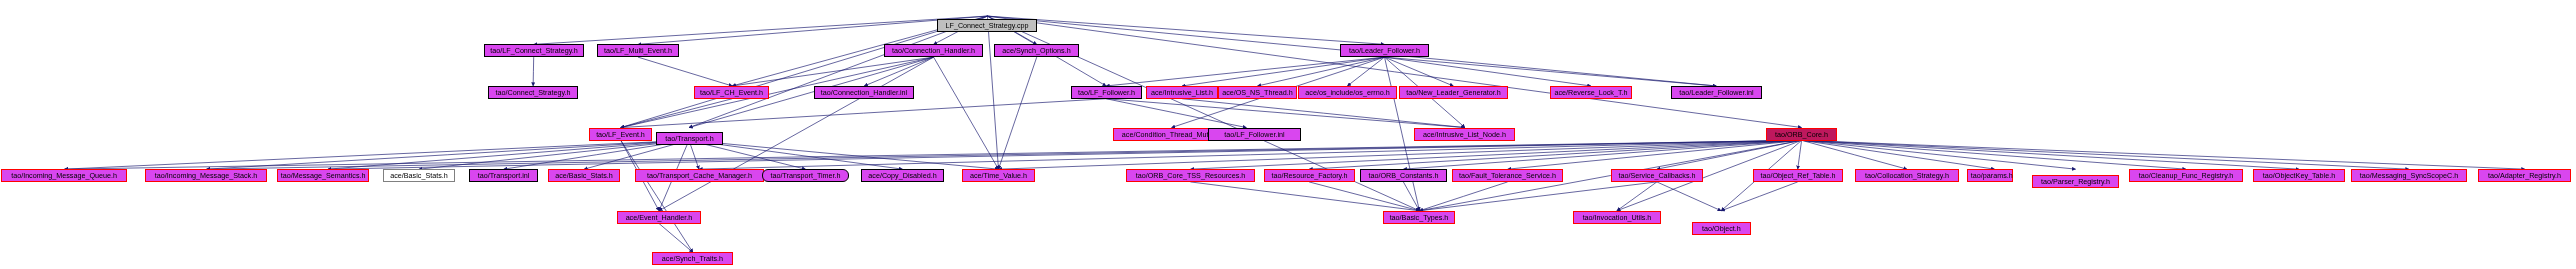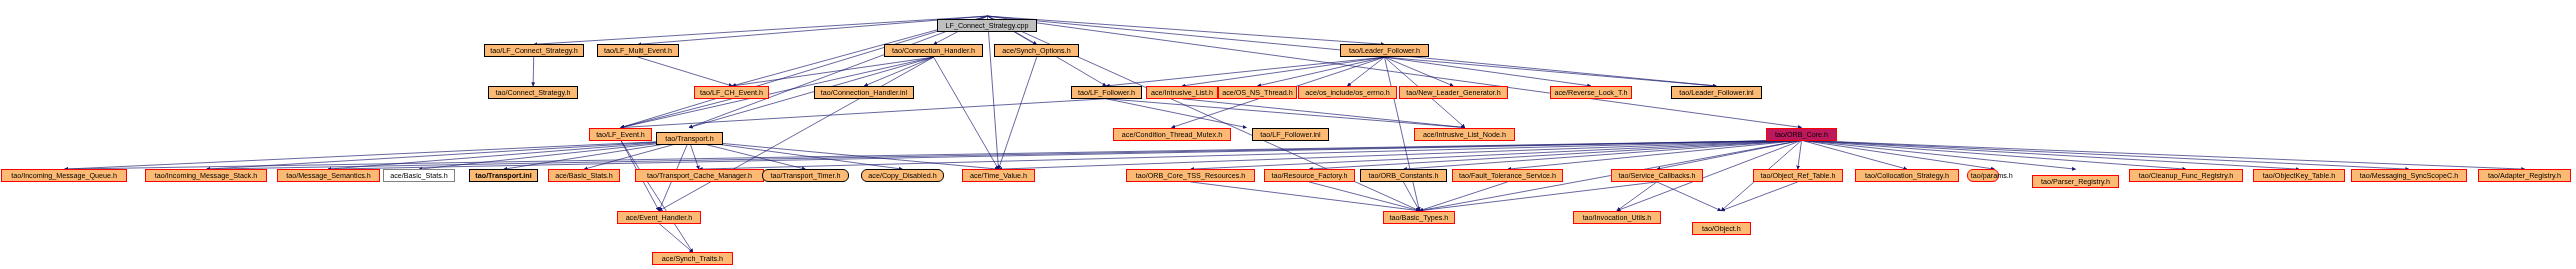--- a/index.html
+++ b/index.html
@@ -25,21 +25,21 @@
   }
   .node {
     position: absolute;
     box-sizing: border-box;
     height: 12.8px;
     line-height: 11.6px;
     text-align: center;
     white-space: nowrap;
     font-size: 7.2px;
     color: #000000;
-    background: #fdba74;
+    background: #d946ef;
     border: 0.6px solid #000000;
     padding: 0 2.8px;
     letter-spacing: 0px;
   }
   .node.red   { border-color: #ff0000; }
   .node.gray  { border-color: #808080; background: #ffffff; }
   .node.root  { background: #bfbfbf; border-color: #000000; }
   .node.fill  { background: #be185d; }
 </style>
 </head>
@@ -150,41 +150,41 @@
       <div class="node plain" style="left: 1071px; top: 86px; width: 71px;">tao/LF_Follower.h</div>
       <div class="node red" style="left: 1146px; top: 86px; width: 72px;">ace/Intrusive_List.h</div>
       <div class="node red" style="left: 1218px; top: 86px; width: 79px;">ace/OS_NS_Thread.h</div>
       <div class="node red" style="left: 1298px; top: 86px; width: 99px;">ace/os_include/os_errno.h</div>
       <div class="node red" style="left: 1399px; top: 86px; width: 109px;">tao/New_Leader_Generator.h</div>
       <div class="node red" style="left: 1550px; top: 86px; width: 82px;">ace/Reverse_Lock_T.h</div>
       <div class="node plain" style="left: 1671px; top: 86px; width: 91px;">tao/Leader_Follower.inl</div>
       <div class="node red" style="left: 589px; top: 128px; width: 63px;">tao/LF_Event.h</div>
       <div class="node plain" style="left: 656px; top: 132px; width: 67px;">tao/Transport.h</div>
       <div class="node red" style="left: 1113px; top: 128px; width: 118px;">ace/Condition_Thread_Mutex.h</div>
-      <div class="node plain" style="left: 1252px; top: 128px; width: 77px;">tao/LF_Follower.inl</div>
+      <div class="node plain" style="left: 1208px; top: 128px; width: 93px;">tao/LF_Follower.inl</div>
       <div class="node red" style="left: 1414px; top: 128px; width: 101px;">ace/Intrusive_List_Node.h</div>
       <div class="node red fill" style="left: 1766px; top: 128px; width: 71px;">tao/ORB_Core.h</div>
       <div class="node red" style="left: 1.1px; top: 169px; width: 126px;">tao/Incoming_Message_Queue.h</div>
       <div class="node red" style="left: 145px; top: 169px; width: 122px;">tao/Incoming_Message_Stack.h</div>
-      <div class="node red" style="left: 277px; top: 169px; width: 103px;">tao/Message_Semantics.h</div>
+      <div class="node red" style="left: 277px; top: 169px; width: 92px;">tao/Message_Semantics.h</div>
       <div class="node gray" style="left: 383px; top: 169px; width: 72px;">ace/Basic_Stats.h</div>
-      <div class="node plain" style="left: 469px; top: 169px; width: 69px; font-weight: bold;">tao/Transport.inl</div>
+      <div class="node plain" style="left: 469px; top: 169px; width: 69px;">tao/Transport.inl</div>
       <div class="node red" style="left: 548px; top: 169px; width: 72px;">ace/Basic_Stats.h</div>
       <div class="node red" style="left: 635px; top: 169px; width: 129px;">tao/Transport_Cache_Manager.h</div>
       <div class="node plain" style="left: 762px; top: 169px; width: 87px; border-radius: 6px;">tao/Transport_Timer.h</div>
-      <div class="node plain" style="left: 861px; top: 169px; width: 83px; border-radius: 6px;">ace/Copy_Disabled.h</div>
+      <div class="node plain" style="left: 861px; top: 169px; width: 83px;">ace/Copy_Disabled.h</div>
       <div class="node red" style="left: 962px; top: 169px; width: 73px;">ace/Time_Value.h</div>
       <div class="node red" style="left: 1126px; top: 169px; width: 129px;">tao/ORB_Core_TSS_Resources.h</div>
       <div class="node red" style="left: 1264px; top: 169px; width: 91px;">tao/Resource_Factory.h</div>
       <div class="node plain" style="left: 1360px; top: 169px; width: 87px;">tao/ORB_Constants.h</div>
       <div class="node red" style="left: 1452px; top: 169px; width: 111px;">tao/Fault_Tolerance_Service.h</div>
       <div class="node red" style="left: 1611px; top: 169px; width: 92px;">tao/Service_Callbacks.h</div>
       <div class="node red" style="left: 1753px; top: 169px; width: 90px;">tao/Object_Ref_Table.h</div>
       <div class="node red" style="left: 1855px; top: 169px; width: 104px;">tao/Collocation_Strategy.h</div>
-      <div class="node red" style="left: 1967px; top: 169px; width: 32px; border-radius: 6px;">tao/params.h</div>
+      <div class="node red" style="left: 1967px; top: 169px; width: 46px;">tao/params.h</div>
       <div class="node red" style="left: 2032px; top: 175px; width: 87px;">tao/Parser_Registry.h</div>
       <div class="node red" style="left: 2129px; top: 169px; width: 114px;">tao/Cleanup_Func_Registry.h</div>
       <div class="node red" style="left: 2253px; top: 169px; width: 92px;">tao/ObjectKey_Table.h</div>
       <div class="node red" style="left: 2351px; top: 169px; width: 116px;">tao/Messaging_SyncScopeC.h</div>
       <div class="node red" style="left: 2478px; top: 169px; width: 93px;">tao/Adapter_Registry.h</div>
       <div class="node red" style="left: 617px; top: 211px; width: 84px;">ace/Event_Handler.h</div>
       <div class="node red" style="left: 1383px; top: 211px; width: 72px;">tao/Basic_Types.h</div>
       <div class="node red" style="left: 1573px; top: 211px; width: 88px;">tao/Invocation_Utils.h</div>
       <div class="node red" style="left: 1692px; top: 222px; width: 59px;">tao/Object.h</div>
       <div class="node red" style="left: 652px; top: 252px; width: 81px;">ace/Synch_Traits.h</div>

